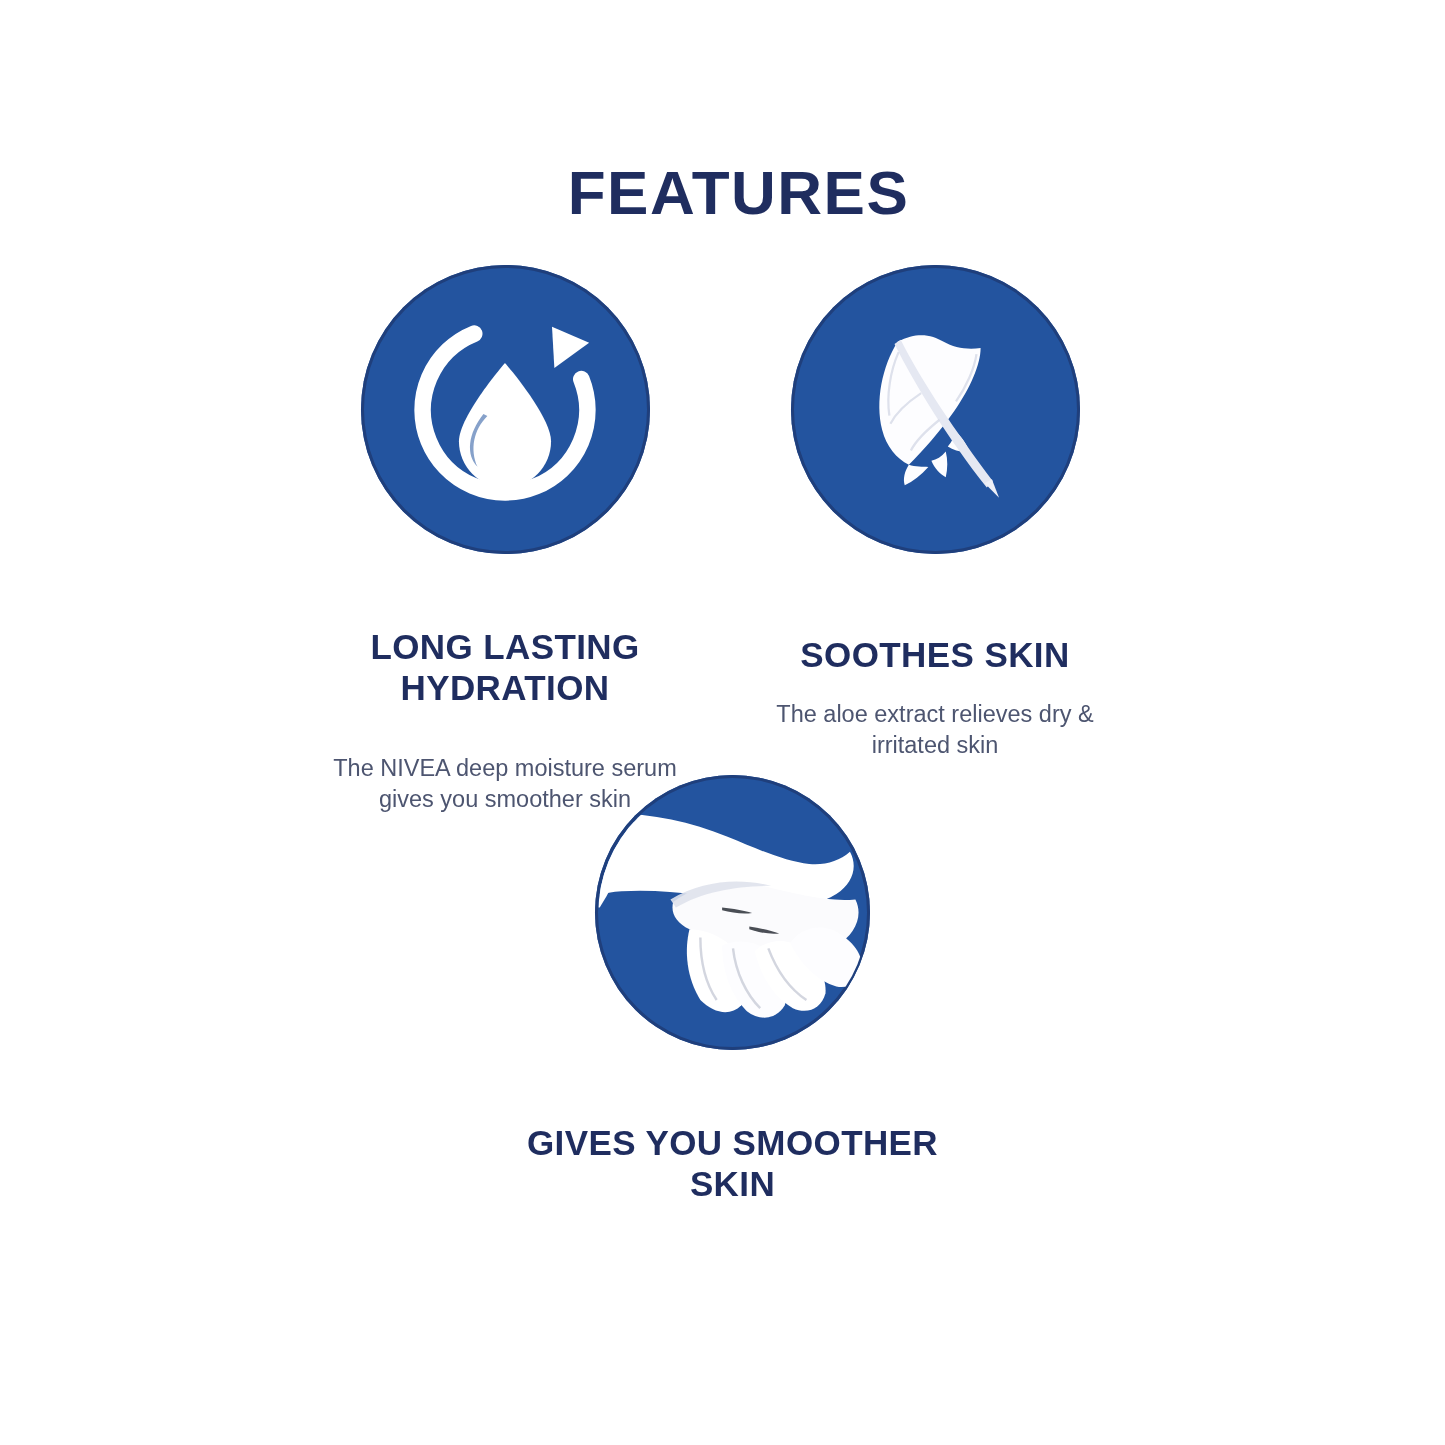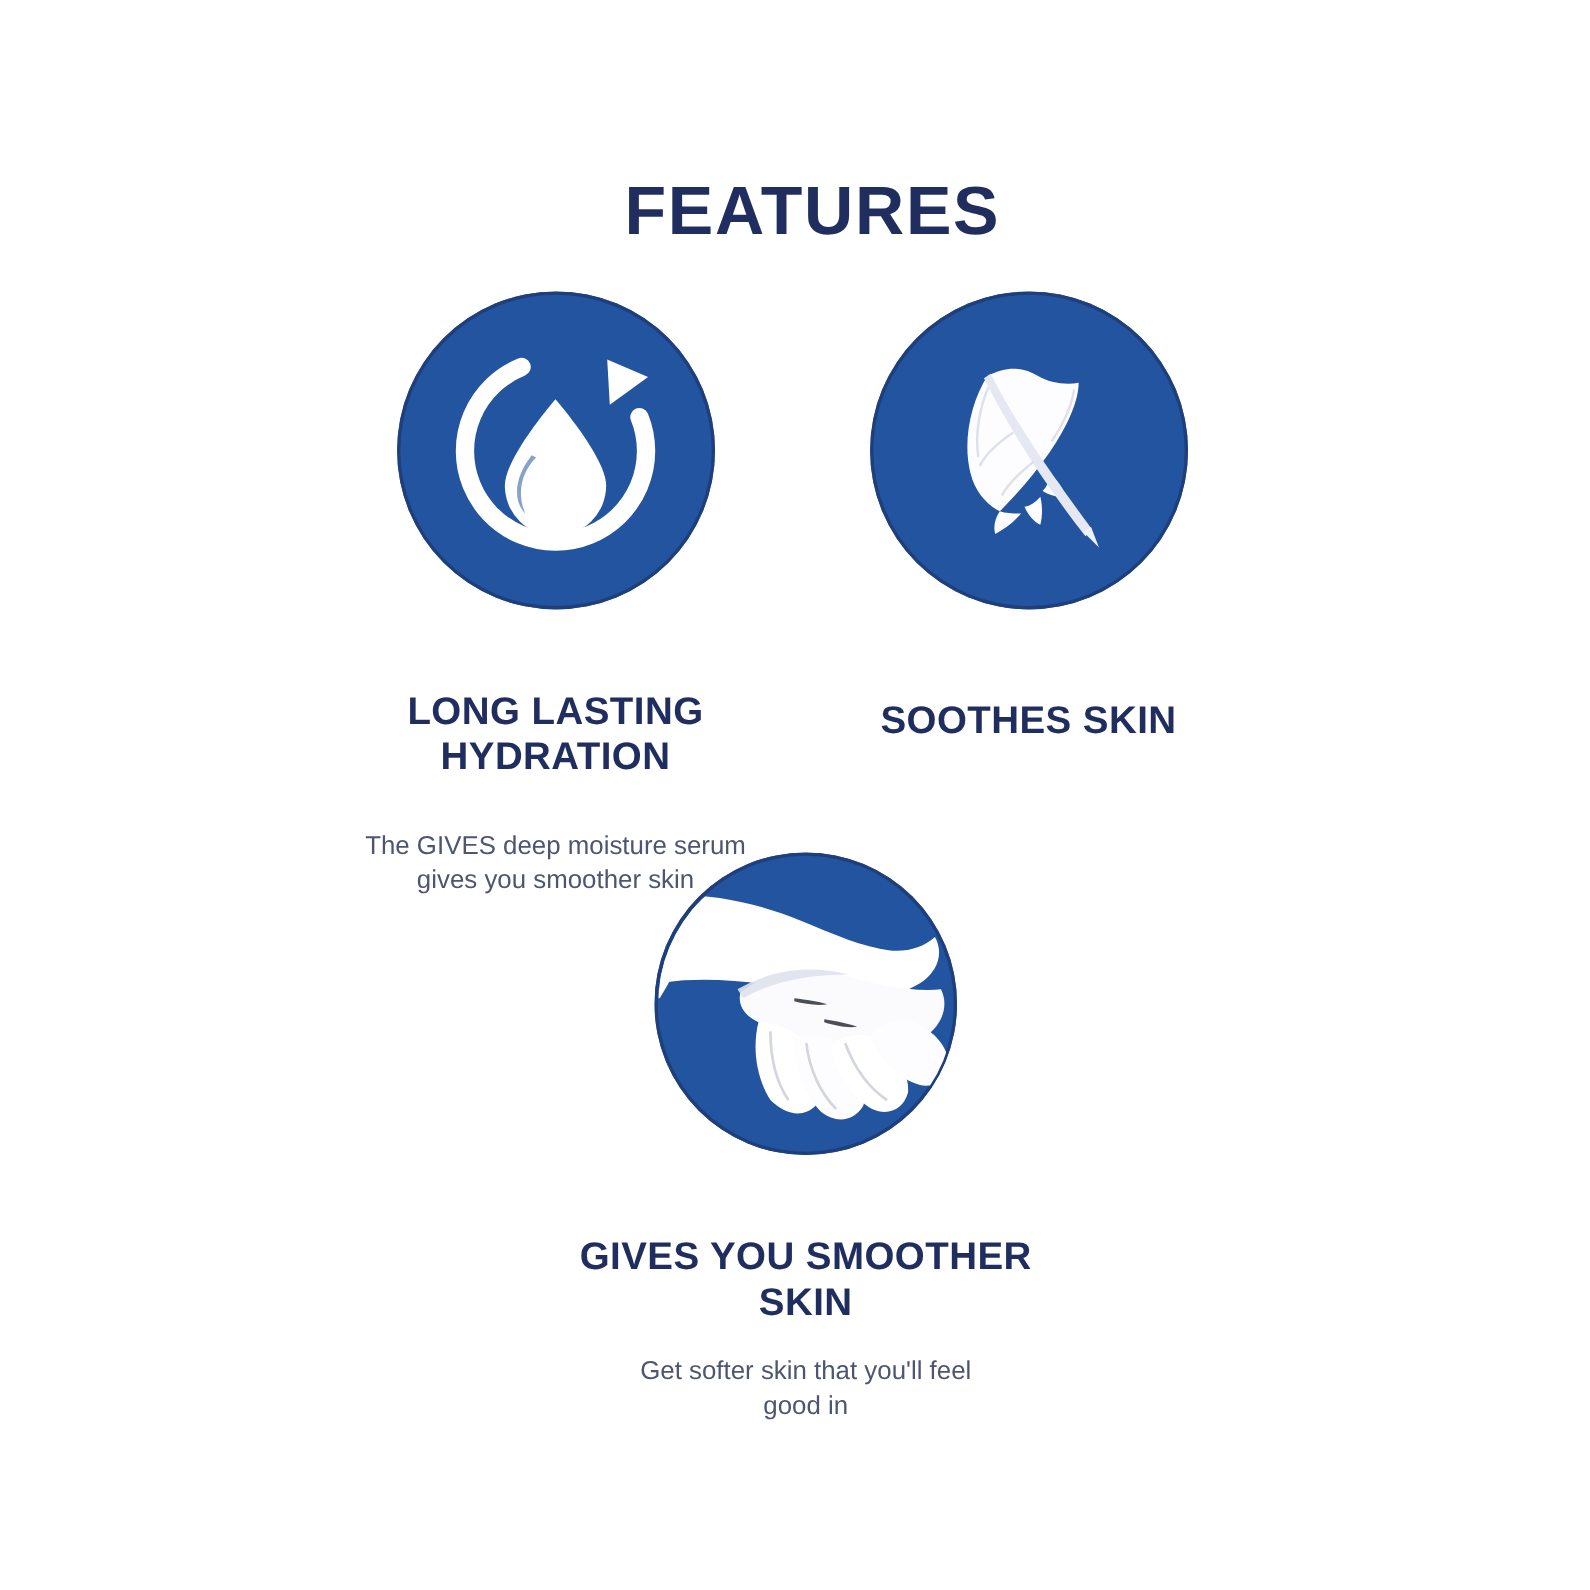--- a/index.html
+++ b/index.html
@@ -104,21 +104,21 @@
           <path d="M100 52
                    C 100 52 147 106 147 132
                    A 47 47 0 0 1 53 132
                    C 53 106 100 52 100 52 Z" fill="#ffffff"></path>
 
           <path d="M78 104 C 62 124 60 146 72 158 C 64 140 68 120 82 106 Z" fill="#23549f" opacity="0.55"></path>
         </svg>
       </span>
     </div>
     <div class="feature-heading f1-heading">LONG LASTING HYDRATION</div>
-    <div class="feature-body f1-body">The GIVES deep moisture serum gives you smoother skin</div>
+    <div class="feature-body f1-body">The NIVEA deep moisture serum gives you smoother skin</div>
   </div>
 
   <div class="feature feature-2">
     <div class="icon-circle circle-lg">
       <span>
         <svg width="205" height="205" viewBox="0 0 200 200" aria-hidden="true">
 
           <path d="M63 34
                    C 48 58 41 92 48 120
                    C 52 136 62 148 74 154
@@ -147,20 +147,21 @@
           <g stroke="#d9dde9" stroke-width="2.2" fill="none" opacity="0.85">
             <path d="M64 44 C 56 62 52 86 55 106"></path>
             <path d="M86 84 C 74 92 62 102 56 114"></path>
             <path d="M104 110 C 94 118 82 128 76 140"></path>
             <path d="M120 92 C 130 78 138 60 140 46"></path>
           </g>
         </svg>
       </span>
     </div>
     <div class="feature-heading f2-heading">SOOTHES SKIN</div>
+    <div class="feature-body f2-body">The aloe extract relieves dry &amp; irritated skin</div>
   </div>
 
   <div class="feature feature-3">
     <div class="icon-circle circle-md">
       <span>
         <svg width="272" height="272" viewBox="0 0 200 200" aria-hidden="true">
           <defs>
             <clipPath id="handsClip">
               <circle cx="100" cy="100" r="99"></circle>
             </clipPath>
@@ -217,16 +218,15 @@
               <path d="M92 96 C 100 97 108 98 114 100 C 108 101 99 100 92 98 Z"></path>
               <path d="M112 110 C 120 111 128 113 134 115 C 127 116 118 114 112 112 Z"></path>
             </g>
 
             <path d="M54 90 C 78 76 104 74 128 80 C 104 80 78 84 58 96 Z" fill="#dfe2ec" opacity="0.9"></path>
           </g>
         </svg>
       </span>
     </div>
     <div class="feature-heading f3-heading">GIVES YOU SMOOTHER SKIN</div>
-    <div class="feature-body f3-body">Get softer skin that you'll feel good in</div>
   </div>
 
 </div>
 
 </body></html>

